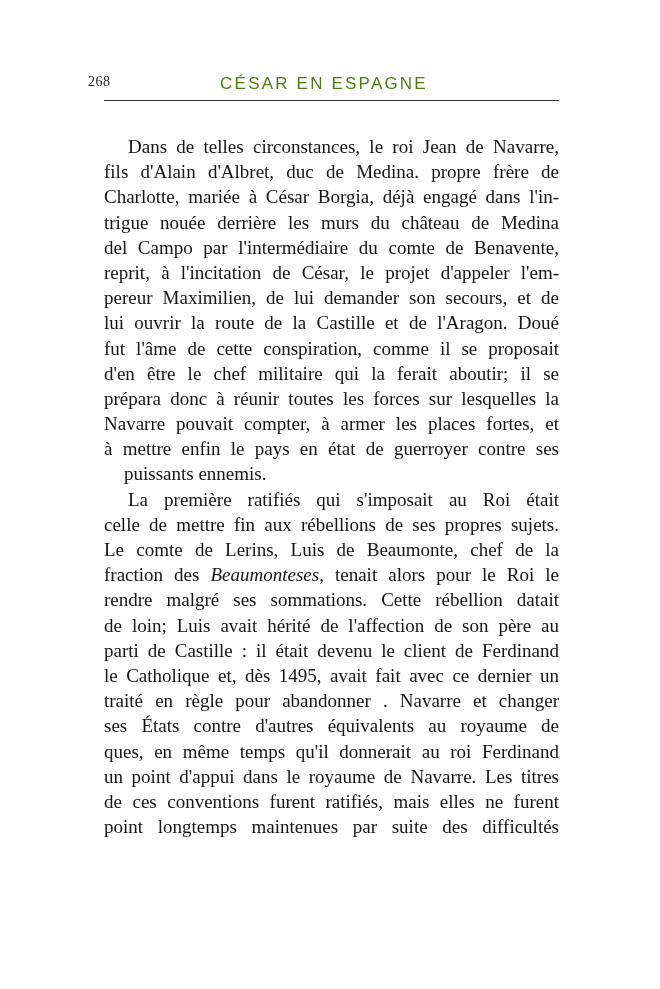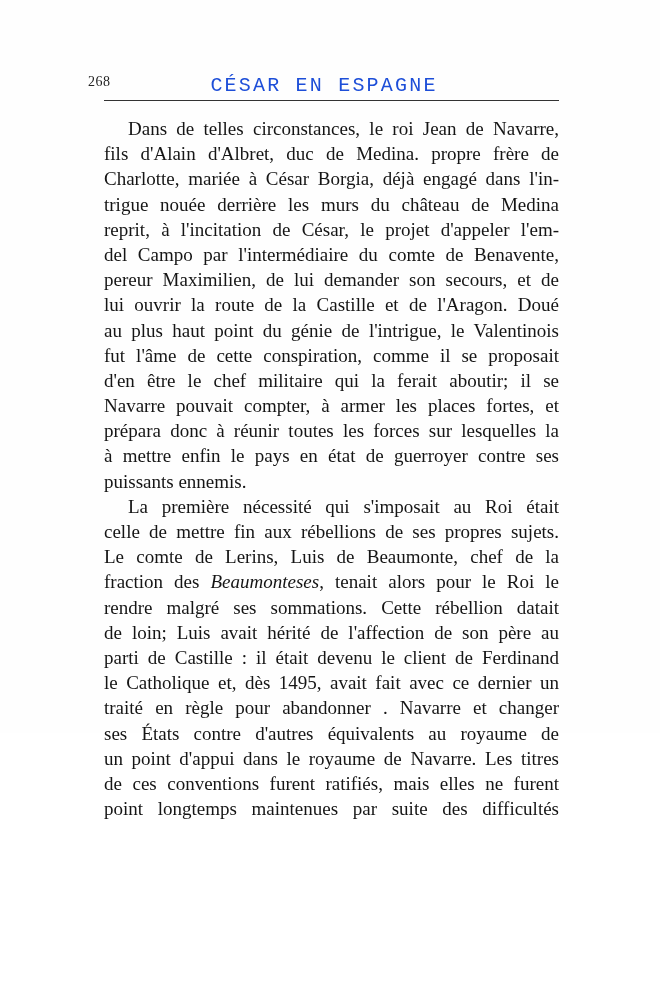--- a/index.html
+++ b/index.html
@@ -1,62 +1,62 @@
 <!DOCTYPE html>
 <html><head>
   <meta charset="utf-8">
   <style>
     html, body { margin: 0; padding: 0; background: #ffffff; }
     body { width: 660px; height: 989px; position: relative; overflow: hidden;
            font-family: "DejaVu Serif", "Liberation Serif", serif; color: #111; }
     .page { position: absolute; left: 0; top: 0; width: 660px; height: 733px; background: #fefefe; }
     .running-head { position: absolute; left: 88px; top: 74px; width: 472px; height: 20px; }
     .page-number { position: absolute; left: 0; top: 0; font-size: 14px; letter-spacing: 0.5px; font-family: "Liberation Serif", serif; color: #222; }
-    .running-title { position: absolute; left: 0; right: 0; top: 0; text-align: center; font-size: 20px; letter-spacing: 2.2px; font-family: Liberation Mono, monospace; color: #1d4ed8; }
+    .running-title { position: absolute; left: 0; right: 0; top: 0; text-align: center; font-size: 17px; letter-spacing: 2.2px; font-family: Liberation Sans, sans-serif; color: #4d7c0f; }
     .head-rule { position: absolute; left: 104px; top: 100px; width: 455px; height: 0; border-top: 1.2px solid #333; }
-    .body-text { position: absolute; left: 104px; top: 116px; width: 455px; }
+    .body-text { position: absolute; left: 104px; top: 134px; width: 455px; }
     .line { height: 25.2px; line-height: 25.2px; font-size: 19px; white-space: nowrap;
             text-align: justify; text-align-last: justify; font-family: "Liberation Serif", serif; color: #151515; }
     .line.indent { padding-left: 24px; }
-    .line.last { text-align-last: left; }
+    .line.last { text-align-last: left; margin-left: 20px; }
     .ital { font-style: italic; }
   </style>
 </head>
 <body>
 
 <div class="page">
   <div class="running-head">
     <span class="page-number">268</span>
     <div class="running-title">CÉSAR EN ESPAGNE</div>
   </div>
   <div class="head-rule"></div>
 
   <div class="body-text">
     <div class="line indent">Dans de telles circonstances, le roi Jean de Navarre,</div>
     <div class="line">fils d'Alain d'Albret, duc de Medina. propre frère de</div>
     <div class="line">Charlotte, mariée à César Borgia, déjà engagé dans l'in-</div>
     <div class="line">trigue nouée derrière les murs du château de Medina</div>
+    <div class="line">del Campo par l'intermédiaire du comte de Benavente,</div>
     <div class="line">reprit, à l'incitation de César, le projet d'appeler l'em-</div>
-    <div class="line">del Campo par l'intermédiaire du comte de Benavente,</div>
     <div class="line">pereur Maximilien, de lui demander son secours, et de</div>
     <div class="line">lui ouvrir la route de la Castille et de l'Aragon. Doué</div>
-    <div class="line">au plus haut point du génie de l'intrigue, le Valentinois</div>
     <div class="line">fut l'âme de cette conspiration, comme il se proposait</div>
     <div class="line">d'en être le chef militaire qui la ferait aboutir; il se</div>
+    <div class="line">prépara donc à réunir toutes les forces sur lesquelles la</div>
     <div class="line">Navarre pouvait compter, à armer les places fortes, et</div>
-    <div class="line">prépara donc à réunir toutes les forces sur lesquelles la</div>
     <div class="line">à mettre enfin le pays en état de guerroyer contre ses</div>
     <div class="line last">puissants ennemis.</div>
-    <div class="line indent">La première nécessité qui s'imposait au Roi était</div>
+    <div class="line indent">La première ratifiés qui s'imposait au Roi était</div>
     <div class="line">celle de mettre fin aux rébellions de ses propres sujets.</div>
     <div class="line">Le comte de Lerins, Luis de Beaumonte, chef de la</div>
     <div class="line"><span>fraction des </span><span class="ital">Beaumonteses</span><span>, tenait alors pour le Roi le</span></div>
     <div class="line">rendre malgré ses sommations. Cette rébellion datait</div>
     <div class="line">de loin; Luis avait hérité de l'affection de son père au</div>
     <div class="line">parti de Castille : il était devenu le client de Ferdinand</div>
     <div class="line">le Catholique et, dès 1495, avait fait avec ce dernier un</div>
     <div class="line">traité en règle pour abandonner . Navarre et changer</div>
     <div class="line">ses États contre d'autres équivalents au royaume de</div>
+    <div class="line">ques, en même temps qu'il donnerait au roi Ferdinand</div>
     <div class="line">un point d'appui dans le royaume de Navarre. Les titres</div>
     <div class="line">de ces conventions furent ratifiés, mais elles ne furent</div>
     <div class="line">point longtemps maintenues par suite des difficultés</div>
   </div>
 </div>
 
 </body></html>

